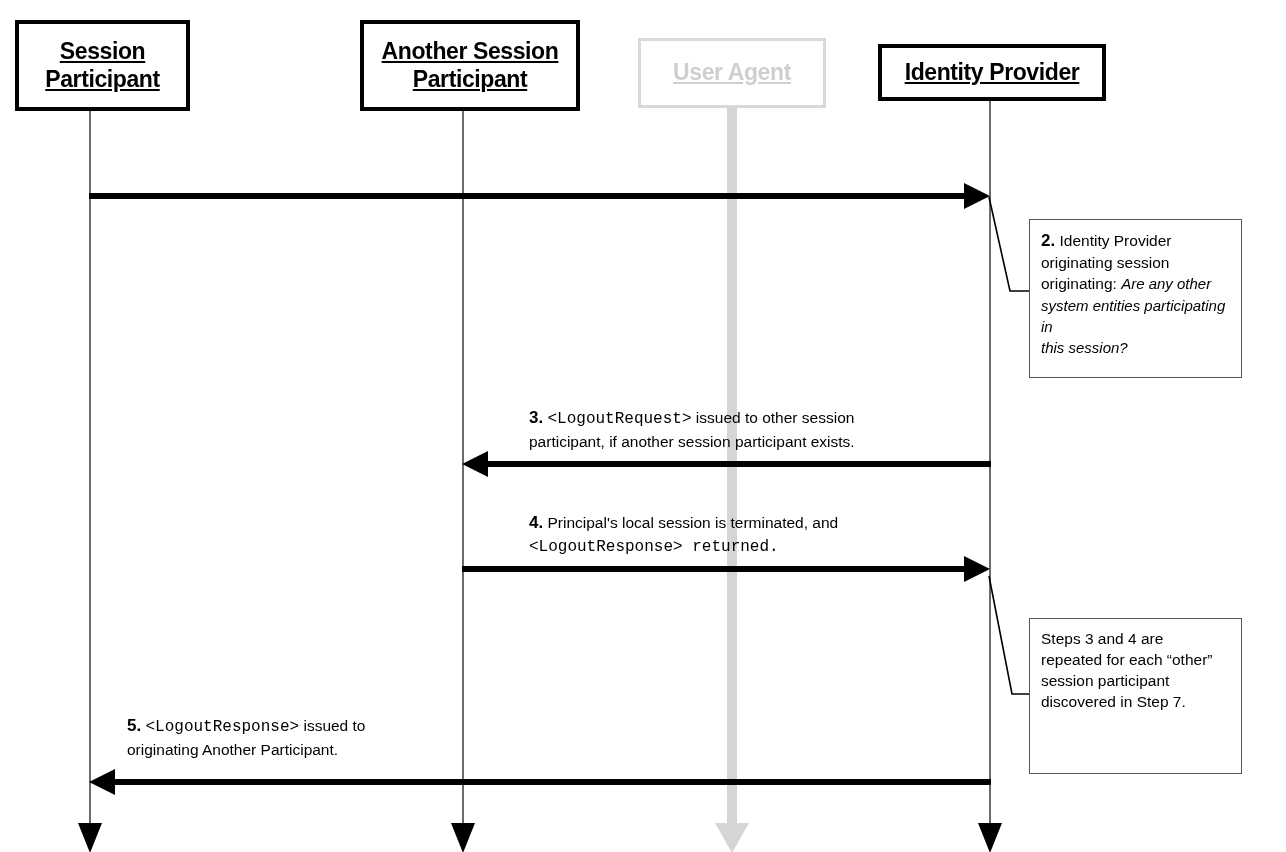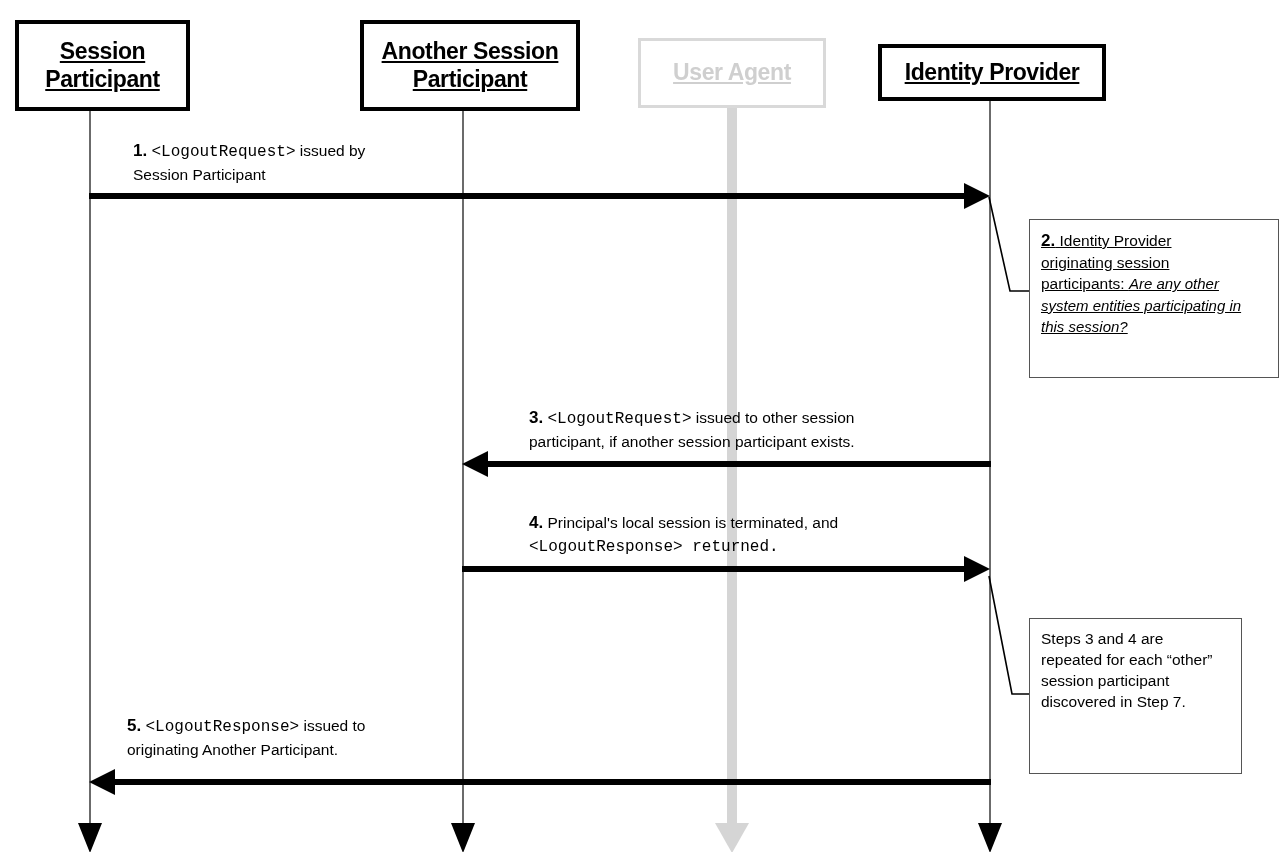--- a/index.html
+++ b/index.html
@@ -166,34 +166,30 @@
   </div>
 
   <div class="actor-box muted" style="left:638px; top:21px; width:188px; height:70px;">
     <span class="actor-label">User Agent</span>
   </div>
 
   <div class="actor-box" style="left:878px; top:27px; width:228px; height:57px;">
     <span class="actor-label">Identity Provider</span>
   </div>
 
-  <div class="msg-label" style="left:133px; top:122px; width:330px;">
-    <b>1.</b><span> </span><span class="mono">&lt;LogoutRequest&gt;</span><span> issued by</span><br>
-    <span>Session Participant</span>
-  </div>
   <div class="msg" style="left:89px; top:176px; width:880px;"></div>
   <div class="msg-head right" style="left:964px; top:166px;"></div>
 
   <svg class="note-connector" style="left:980px; top:176px; width:60px; height:110px;">
     <polyline points="9,4 30,98 60,98" fill="none" stroke="#000000" stroke-width="1.6"></polyline>
   </svg>
-  <div class="note" style="left:1029px; top:202px; width:250px; height:159px;text-decoration:underline;">
+  <div class="note" style="left:1029px; top:202px; width:213px; height:159px;">
     <b>2.</b><span> Identity Provider</span><br>
     <span>originating session</span><br>
-    <span>participants: </span><i>Are any other</i><br>
+    <span>originating: </span><i>Are any other</i><br>
     <i>system entities participating in</i><br>
     <i>this session?</i>
   </div>
 
   <div class="msg-label" style="left:529px; top:389px; width:420px;">
     <b>3.</b><span> </span><span class="mono">&lt;LogoutRequest&gt;</span><span> issued to other session</span><br>
     <span>participant, if another session participant exists.</span>
   </div>
   <div class="msg" style="left:488px; top:444px; width:503px;"></div>
   <div class="msg-head left" style="left:462px; top:434px;"></div>

